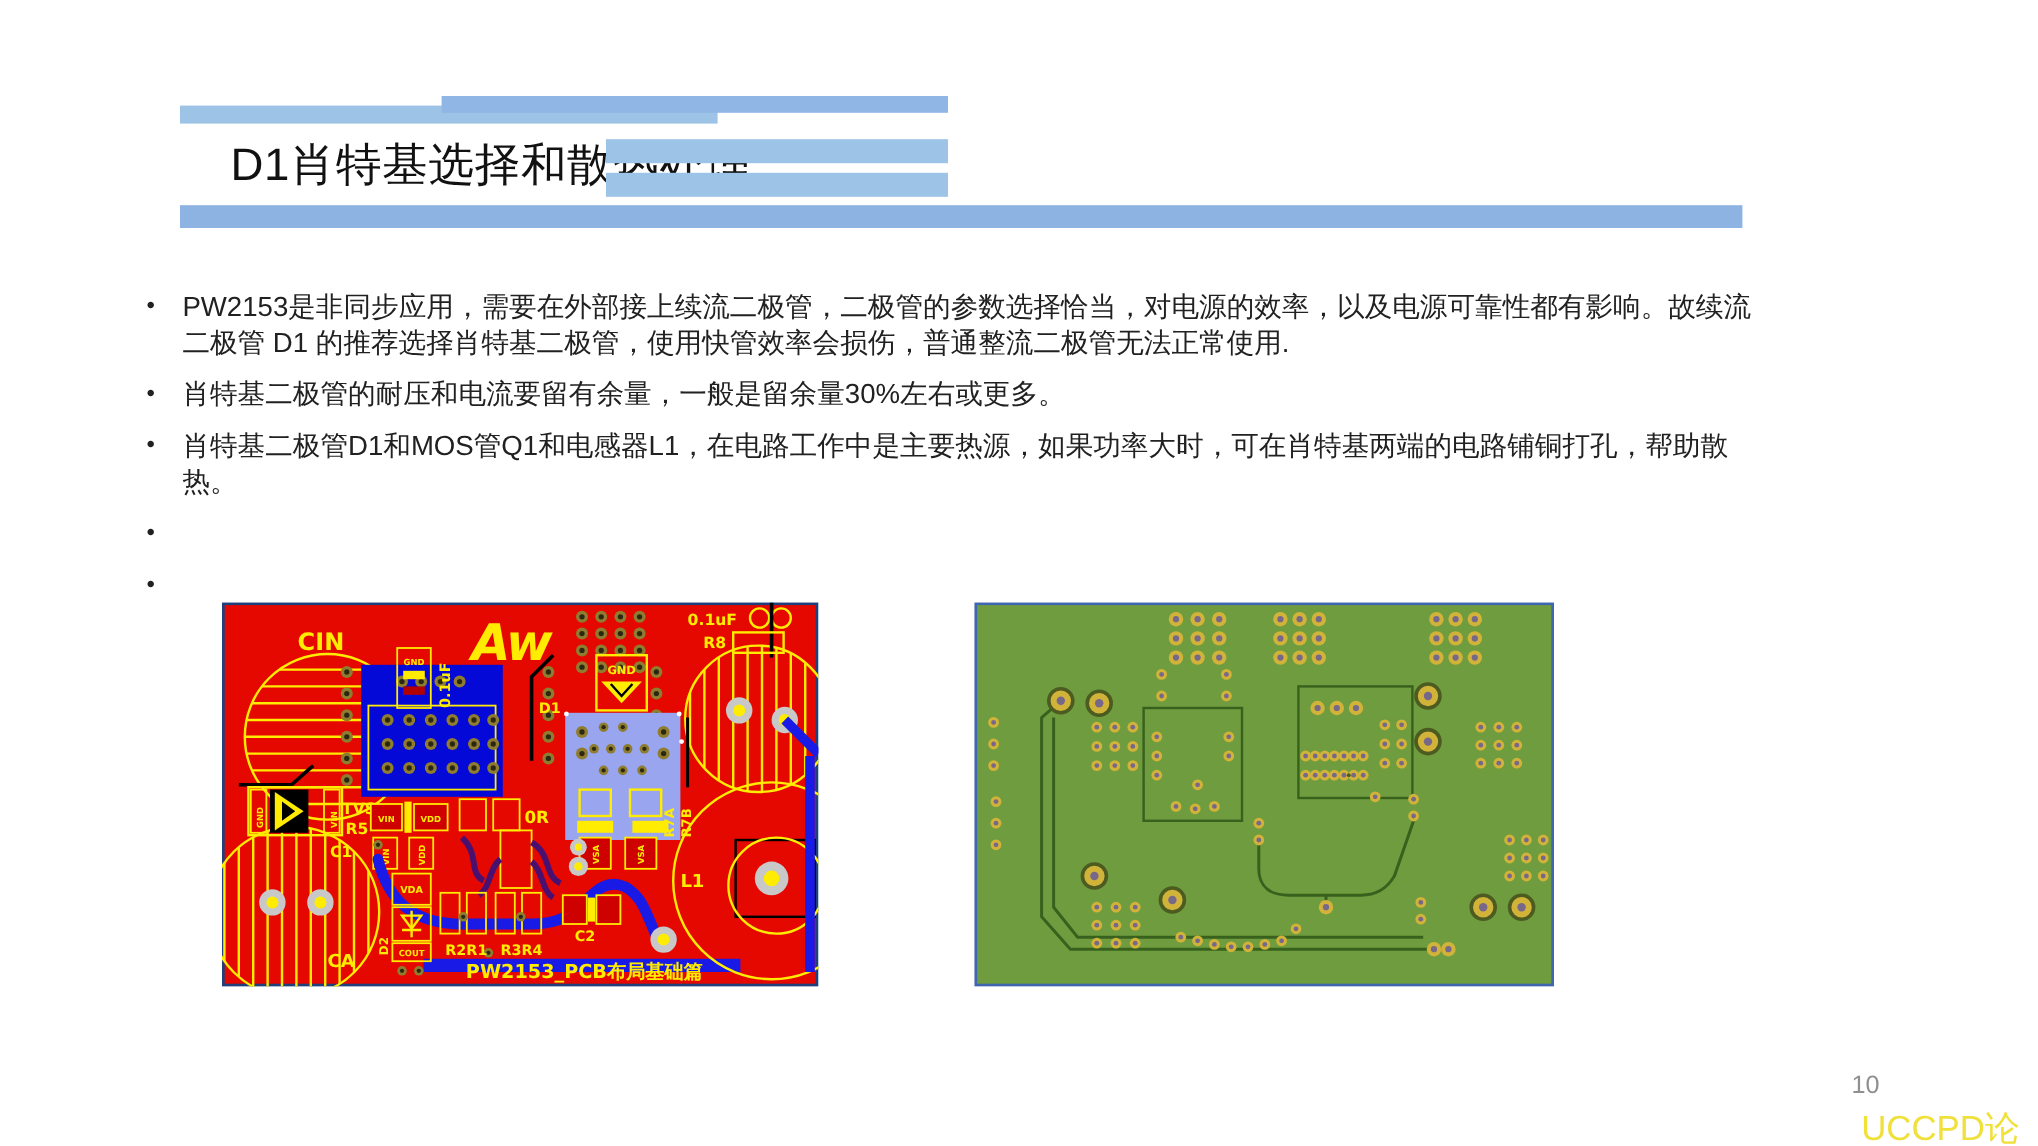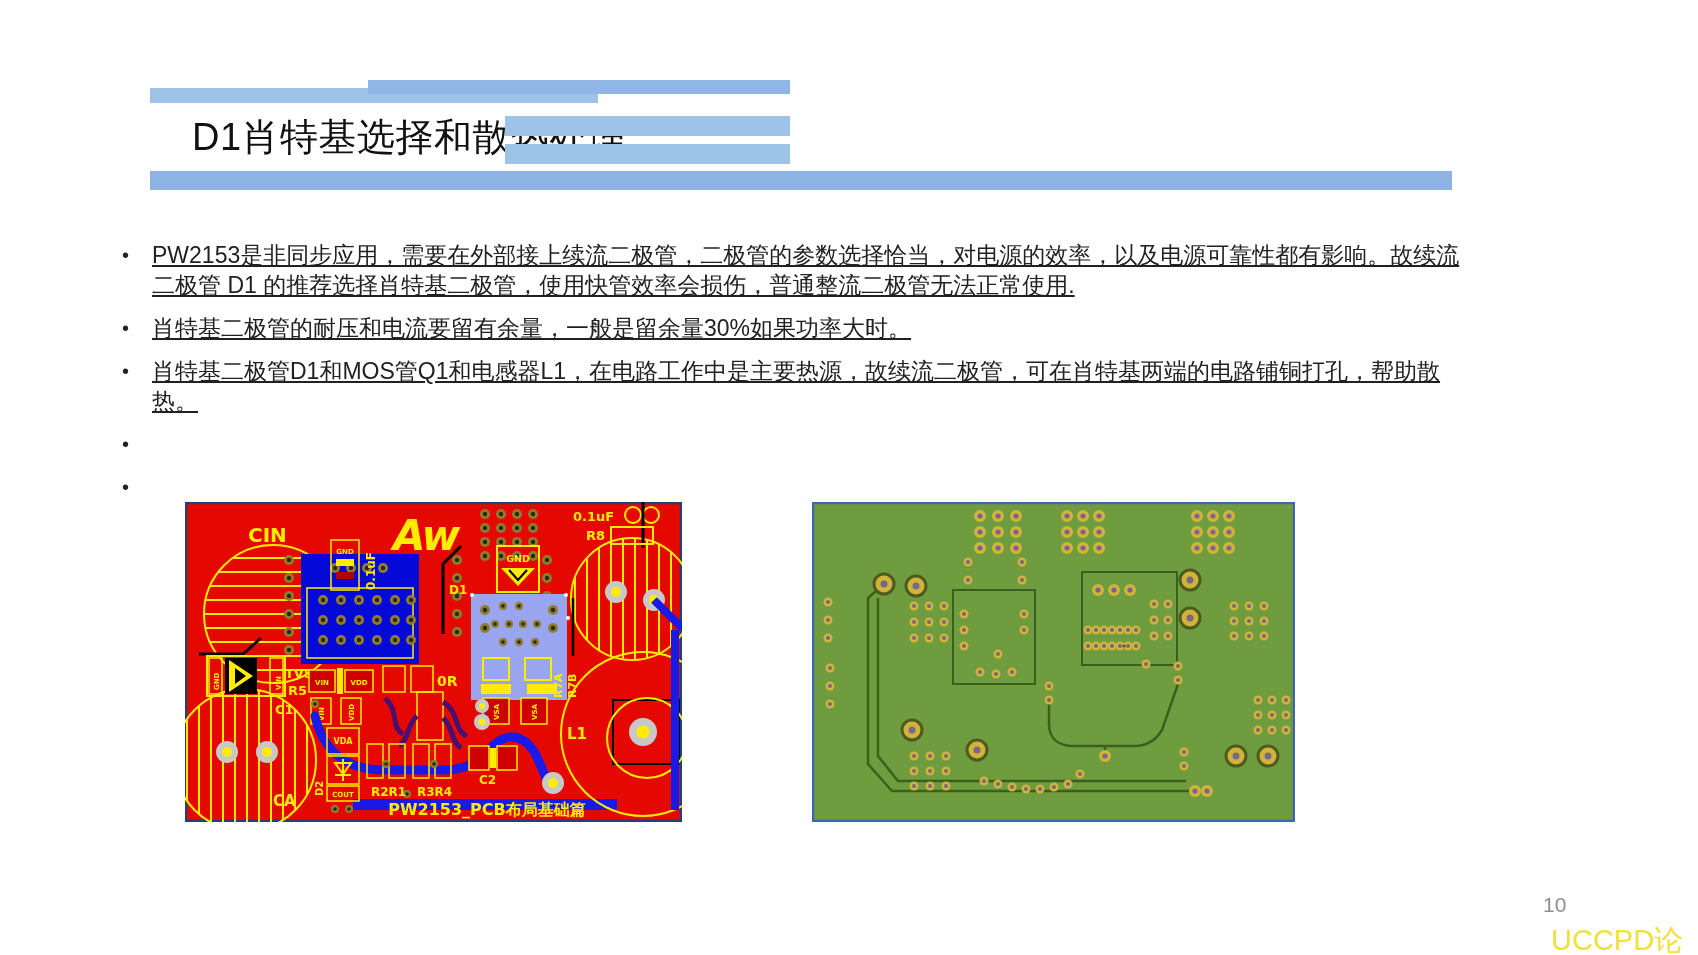--- a/index.html
+++ b/index.html
@@ -17,21 +17,21 @@
     left:151px;top:112px;position:absolute;
     font-size:38px;font-weight:normal;color:#111;letter-spacing:0.5px;margin-left:41px;
   }
   .bar-side-1{left:505px;top:116px;width:285px;height:20px;background:#9dc3e6;}
   .bar-side-2{left:505px;top:144px;width:285px;height:20px;background:#9dc3e6;}
   .bar-long  {left:150px;top:171px;width:1302px;height:19px;background:#8db3e2;}
   
   .bullets{position:absolute;left:122px;top:240px;width:1360px;}
   .bullet{display:flex;margin-bottom:13px;font-size:23px;line-height:30px;color:#212121;}
   .bullet .dot{width:30px;flex:none;font-size:20px;line-height:30px;}
-  .bullet .btext{max-width:1318px;text-decoration:underline;}
+  .bullet .btext{max-width:1318px;}
   
   .pcb{position:absolute;display:block;}
   .pcb-top   {left:185px;top:502px;width:497px;height:320px;}
   .pcb-bottom{left:812px;top:502px;width:483px;height:320px;}
   svg text{font-family:"DejaVu Sans","Liberation Sans",sans-serif;}
   .yl{fill:#ffec00;font-weight:bold;}
   
   .page-number{position:absolute;left:1543px;top:893px;font-size:21px;color:#8f8f8f;}
   .watermark{position:absolute;left:1551px;top:921px;font-size:29px;color:#f0e03a;}
 </style>
@@ -45,25 +45,25 @@
 <div class="bar bar-side-2"></div>
 <div class="bar bar-long"></div>
 
 <div class="bullets">
   <div class="bullet">
     <span class="dot">•</span>
     <span class="btext">PW2153是非同步应用，需要在外部接上续流二极管，二极管的参数选择恰当，对电源的效率，以及电源可靠性都有影响。故续流二极管 D1 的推荐选择肖特基二极管，使用快管效率会损伤，普通整流二极管无法正常使用.</span>
   </div>
   <div class="bullet">
     <span class="dot">•</span>
-    <span class="btext">肖特基二极管的耐压和电流要留有余量，一般是留余量30%如果功率大时。</span>
+    <span class="btext">肖特基二极管的耐压和电流要留有余量，一般是留余量30%左右或更多。</span>
   </div>
   <div class="bullet">
     <span class="dot">•</span>
-    <span class="btext">肖特基二极管D1和MOS管Q1和电感器L1，在电路工作中是主要热源，故续流二极管，可在肖特基两端的电路铺铜打孔，帮助散热。</span>
+    <span class="btext">肖特基二极管D1和MOS管Q1和电感器L1，在电路工作中是主要热源，如果功率大时，可在肖特基两端的电路铺铜打孔，帮助散热。</span>
   </div>
   <div class="bullet">
     <span class="dot">•</span>
   </div>
   <div class="bullet">
     <span class="dot">•</span>
   </div>
 </div>
 
 <svg class="pcb pcb-top" viewBox="0 0 497 320">

